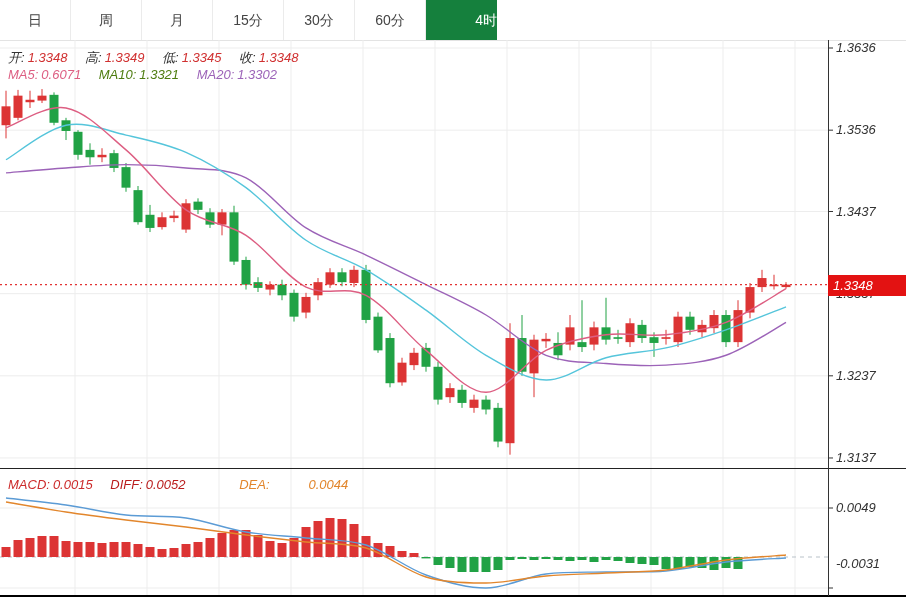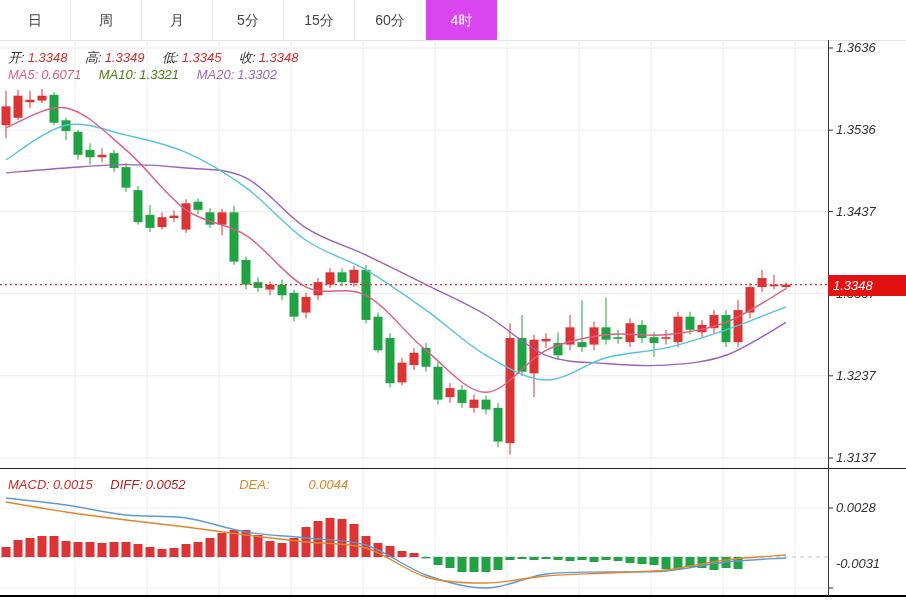--- a/index.html
+++ b/index.html
@@ -3,21 +3,21 @@
 <meta charset="utf-8">
 <style>
   html,body{margin:0;padding:0;background:#fff;}
   .app{position:relative;width:906px;height:603px;background:#fff;overflow:hidden;
        font-family:"Liberation Sans","DejaVu Sans",sans-serif;}
   
   .tabbar{position:absolute;left:0;top:0;width:906px;height:40px;background:#fff;
           border-bottom:1px solid #e3e3e3;display:flex;}
   .tab{width:71px;height:40px;line-height:40px;text-align:center;font-size:14px;color:#444;
        border-right:1px solid #ebebeb;cursor:pointer;box-sizing:border-box;}
-  .tab.active{background:#d946ef;color:#fff;border-right:none;}
+  .tab.active{background:#15803d;color:#fff;border-right:none;text-align:right;}
   
   .chart-wrap{position:absolute;left:0;top:40px;width:752px;height:563px;font-style:italic;}
   .chart-wrap svg{position:absolute;left:0;top:0;}
   
   .legend{position:absolute;left:8px;font-size:13px;white-space:nowrap;z-index:5;}
   .legend span{margin-right:3px;}
   .legend .gap{margin-right:14px;}
   .legend-ohlc{top:9px;}
   .legend-ohlc .lbl{color:#333;}
   .legend-ohlc .val{color:#d03030;}
@@ -33,22 +33,22 @@
              color:#fff;font-size:13px;line-height:21px;padding-left:5px;z-index:6;}
 </style>
 </head>
 <body>
 
 <div class="app">
   <div class="tabbar">
     <div class="tab">日</div>
     <div class="tab">周</div>
     <div class="tab">月</div>
-    <div class="tab">5分</div>
     <div class="tab">15分</div>
+    <div class="tab">30分</div>
     <div class="tab">60分</div>
     <div class="tab active">4时</div>
   </div>
 
   <div class="chart-wrap">
     <svg id="chart" width="906" height="563" viewBox="0 0 906 563">
         <line x1="75" y1="0" x2="75" y2="556" stroke="#ededed" stroke-width="1"></line>
         <line x1="147" y1="0" x2="147" y2="556" stroke="#ededed" stroke-width="1"></line>
         <line x1="219" y1="0" x2="219" y2="556" stroke="#ededed" stroke-width="1"></line>
         <line x1="291" y1="0" x2="291" y2="556" stroke="#ededed" stroke-width="1"></line>
@@ -300,18 +300,18 @@
       <span class="c-dea">DEA:</span><span class="c-dea">0.0044</span>
     </div>
 
     <div class="tick t0">1.3636</div>
     <div class="tick t1">1.3536</div>
     <div class="tick t2">1.3437</div>
     <div class="tick t3">1.3337</div>
     <div class="tick t4">1.3237</div>
     <div class="tick t5">1.3137</div>
 
-    <div class="tick m0">0.0028</div>
+    <div class="tick m0">0.0049</div>
     <div class="tick m1">-0.0031</div>
 
     <div class="price-tag">1.3348</div>
   </div>
 </div>
 
 </body></html>

